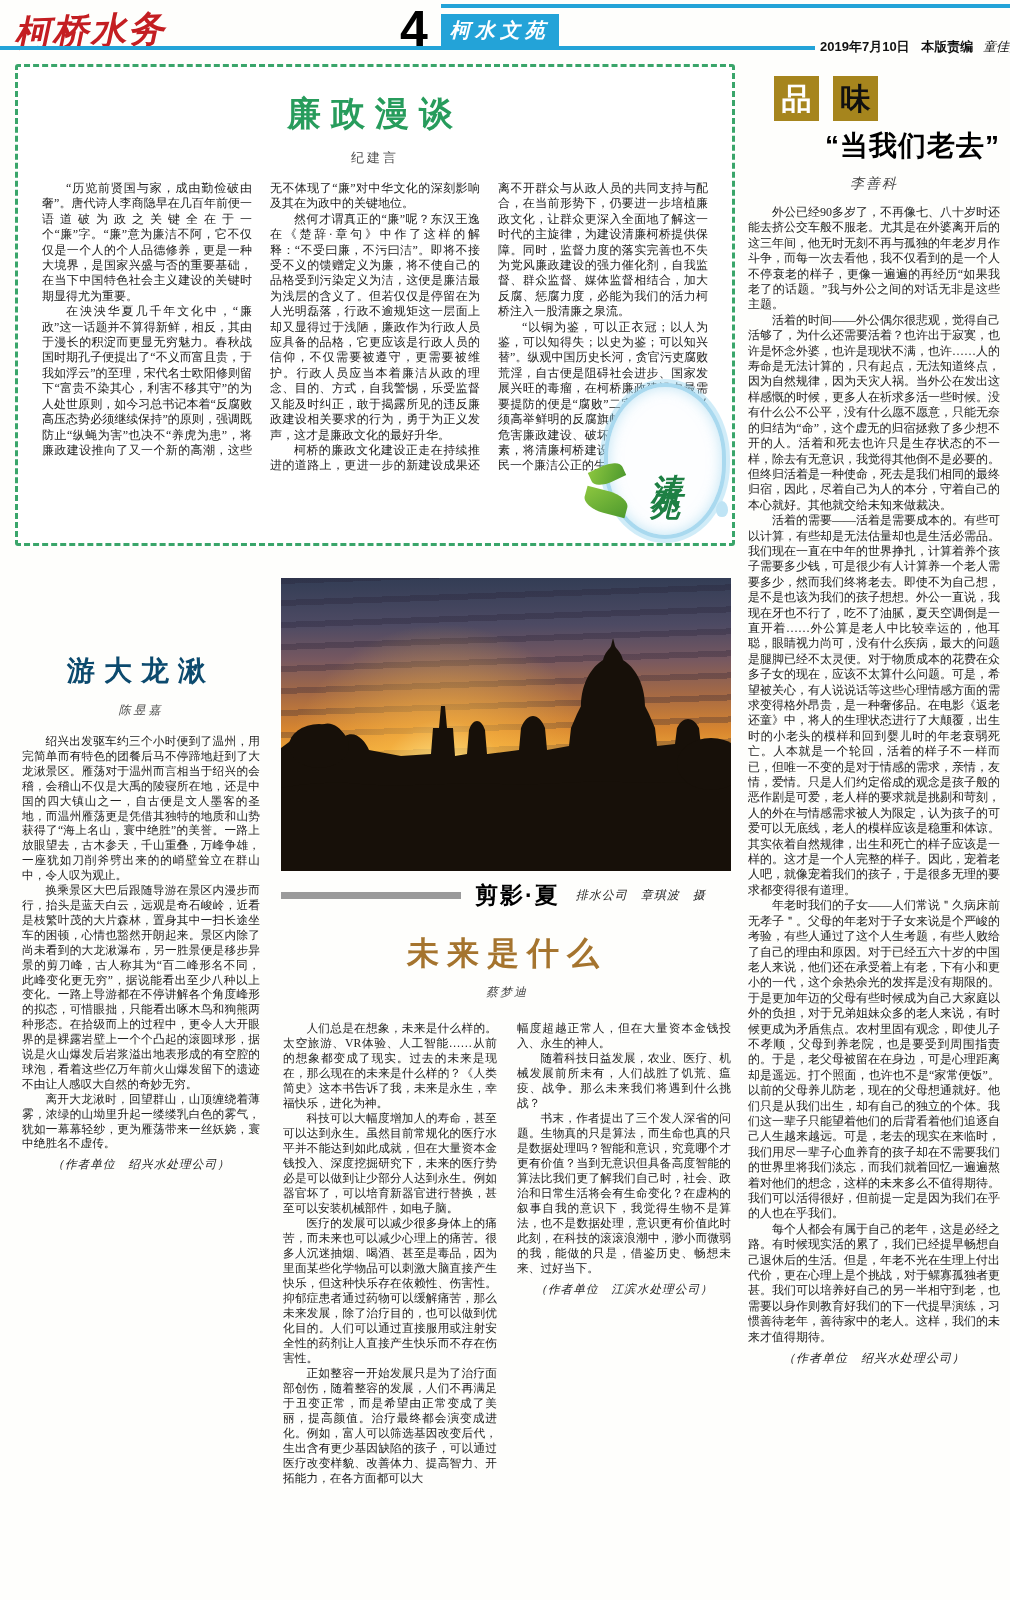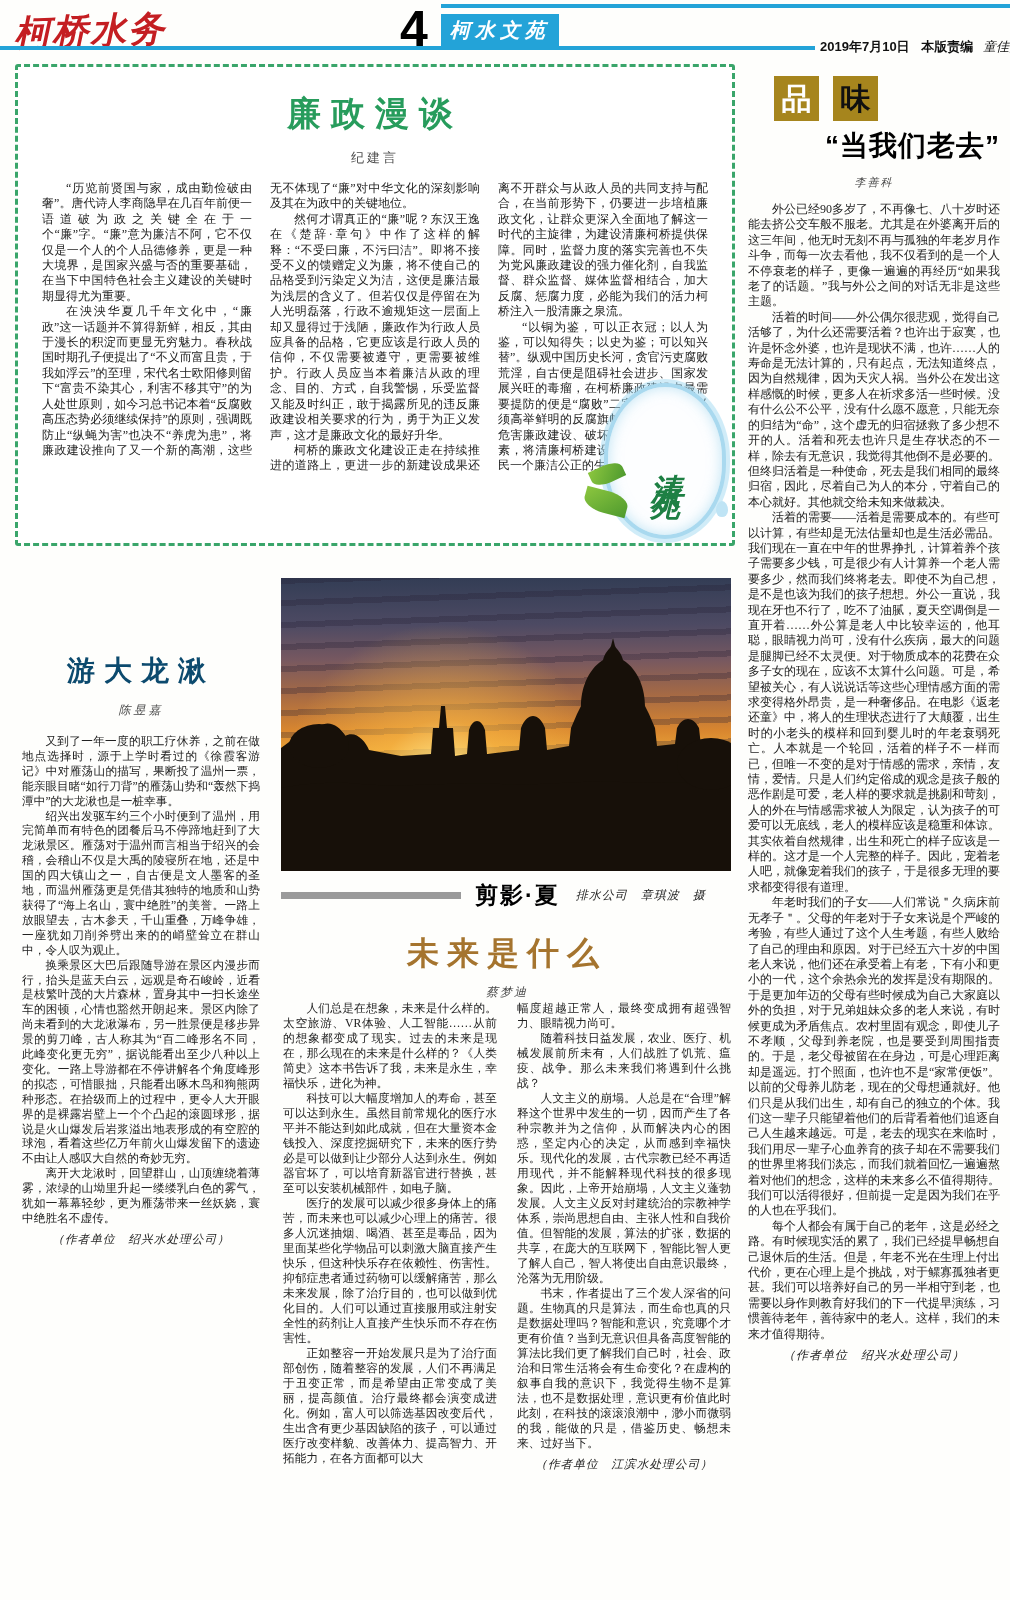--- a/index.html
+++ b/index.html
@@ -76,21 +76,21 @@
   .pw-chip {
     width:45px; height:45px; background:#a6851d; text-align:center; line-height:45px;
     font-size:30px; font-weight:bold; font-family:"Liberation Sans",sans-serif;
   }
   .pw-chip.c1 { color:#fff; }
   .pw-chip.c2 { color:#101010; }
   .pw-title {
     margin-top:6px; text-align:right; font-size:28px; font-weight:900; color:#000;
     font-family:"Liberation Sans",sans-serif; letter-spacing:1px; white-space:nowrap;
   }
-  .pw-author { text-align:center; font-size:11px; color:#444; margin:10px 0 12px; letter-spacing:2px; font-style:italic; }
+  .pw-author { text-align:center; font-size:14px; color:#444; margin:10px 0 12px; letter-spacing:2px; font-style:italic; }
   .pw-body { height:1340px; overflow:hidden; }
   
   .lq-art { position:absolute; left:22px; top:652px; width:238px; height:945px; overflow:hidden; }
   .lq-title {
     text-align:center; color:#0c4a6e; font-size:28px; font-weight:bold;
     letter-spacing:9px; font-family:"Liberation Sans",sans-serif;
   }
   .lq-author { text-align:center; font-size:12px; color:#4a4a4a; margin:12px 0 16px; letter-spacing:3px; font-style:italic;font-family:Liberation Serif, serif; }
   .lq-body { font-size:11.7px; line-height:14.9px; }
   
@@ -105,21 +105,21 @@
   .caption { position:absolute; left:281px; top:880px; width:450px; display:flex; align-items:center; }
   .caption-bar { width:180px; height:7px; background:#9a9a9a; margin-right:14px; }
   .caption-title { font-size:23px; font-weight:900; color:#000; font-family:"Liberation Sans",sans-serif; letter-spacing:2px; }
   .caption-credit { font-size:12px; color:#222; margin-left:16px; font-style:italic; letter-spacing:1px; }
   
   .wl-art { position:absolute; left:283px; top:932px; width:448px; height:665px; overflow:hidden; }
   .wl-title {
     text-align:center; font-size:32px; font-weight:900; color:#a5742e;
     letter-spacing:8px; font-family:"Liberation Sans",sans-serif;
   }
-  .wl-author { text-align:center; font-size:12px; color:#4a4a4a; margin:8px 0 0; letter-spacing:2px; font-style:italic; }
+  .wl-author { text-align:center; font-size:12px; color:#4a4a4a; margin:8px 0 20px; letter-spacing:2px; font-style:italic; }
   .wl-cols { display:flex; gap:20px; }
   .wl-col { flex:1; font-size:11.7px; line-height:15px; height:575px; overflow:hidden; }
   .wl-col.cont p:first-child { text-indent:0; }
 </style>
 </head>
 <body>
 
 <div id="page">
 
   <div class="masthead">柯桥水务</div>
@@ -168,21 +168,20 @@
         </div>
       <p class="author-unit">（作者单位　绍兴水处理公司）</p>
     </div>
   </div>
 
   <div class="lq-art">
     <div class="lq-title">游大龙湫</div>
     <div class="lq-author">陈昱嘉</div>
     <div class="lq-body body-text">
       <div>
-          <p>又到了一年一度的职工疗休养，之前在做地点选择时，源于上学时看过的《徐霞客游记》中对雁荡山的描写，果断投了温州一票，能亲眼目睹“如行刀背”的雁荡山势和“轰然下捣潭中”的大龙湫也是一桩幸事。</p>
           <p>绍兴出发驱车约三个小时便到了温州，用完简单而有特色的团餐后马不停蹄地赶到了大龙湫景区。雁荡对于温州而言相当于绍兴的会稽，会稽山不仅是大禹的陵寝所在地，还是中国的四大镇山之一，自古便是文人墨客的圣地，而温州雁荡更是凭借其独特的地质和山势获得了“海上名山，寰中绝胜”的美誉。一路上放眼望去，古木参天，千山重叠，万峰争雄，一座犹如刀削斧劈出来的的峭壁耸立在群山中，令人叹为观止。</p>
           <p>换乘景区大巴后跟随导游在景区内漫步而行，抬头是蓝天白云，远观是奇石峻岭，近看是枝繁叶茂的大片森林，置身其中一扫长途坐车的困顿，心情也豁然开朗起来。景区内除了尚未看到的大龙湫瀑布，另一胜景便是移步异景的剪刀峰，古人称其为“百二峰形名不同，此峰变化更无穷”，据说能看出至少八种以上变化。一路上导游都在不停讲解各个角度峰形的拟态，可惜眼拙，只能看出啄木鸟和狗熊两种形态。在拾级而上的过程中，更令人大开眼界的是裸露岩壁上一个个凸起的滚圆球形，据说是火山爆发后岩浆溢出地表形成的有空腔的球泡，看着这些亿万年前火山爆发留下的遗迹不由让人感叹大自然的奇妙无穷。</p>
           <p>离开大龙湫时，回望群山，山顶缠绕着薄雾，浓绿的山坳里升起一缕缕乳白色的雾气，犹如一幕幕轻纱，更为雁荡带来一丝妖娆，寰中绝胜名不虚传。</p>
         </div>
       <p class="author-unit">（作者单位　绍兴水处理公司）</p>
     </div>
   </div>
 
   <div class="photo">
     <svg width="450" height="293" viewBox="0 0 450 293">
@@ -209,23 +208,22 @@
     <div class="wl-author">蔡梦迪</div>
     <div class="wl-cols">
       <div class="wl-col body-text">
           <p>人们总是在想象，未来是什么样的。太空旅游、VR体验、人工智能……从前的想象都变成了现实。过去的未来是现在，那么现在的未来是什么样的？《人类简史》这本书告诉了我，未来是永生，幸福快乐，进化为神。</p>
           <p>科技可以大幅度增加人的寿命，甚至可以达到永生。虽然目前常规化的医疗水平并不能达到如此成就，但在大量资本金钱投入、深度挖掘研究下，未来的医疗势必是可以做到让少部分人达到永生。例如器官坏了，可以培育新器官进行替换，甚至可以安装机械部件，如电子脑。</p>
           <p>医疗的发展可以减少很多身体上的痛苦，而未来也可以减少心理上的痛苦。很多人沉迷抽烟、喝酒、甚至是毒品，因为里面某些化学物品可以刺激大脑直接产生快乐，但这种快乐存在依赖性、伤害性。抑郁症患者通过药物可以缓解痛苦，那么未来发展，除了治疗目的，也可以做到优化目的。人们可以通过直接服用或注射安全性的药剂让人直接产生快乐而不存在伤害性。</p>
           <p>正如整容一开始发展只是为了治疗面部创伤，随着整容的发展，人们不再满足于丑变正常，而是希望由正常变成了美丽，提高颜值。治疗最终都会演变成进化。例如，富人可以筛选基因改变后代，生出含有更少基因缺陷的孩子，可以通过医疗改变样貌、改善体力、提高智力、开拓能力，在各方面都可以大</p>
         </div>
       <div class="wl-col cont body-text">
         <div class="cont">
-            <p>幅度超越正常人，最终变成拥有超强智力、眼睛视力尚可。</p>
+            <p>幅度超越正常人，但在大量资本金钱投入、永生的神人。</p>
             <p>随着科技日益发展，农业、医疗、机械发展前所未有，人们战胜了饥荒、瘟疫、战争。那么未来我们将遇到什么挑战？</p>
-            <p>人文主义的崩塌。人总是在“合理”解释这个世界中发生的一切，因而产生了各种宗教并为之信仰，从而解决内心的困惑，坚定内心的决定，从而感到幸福快乐。现代化的发展，古代宗教已经不再适用现代，并不能解释现代科技的很多现象。因此，上帝开始崩塌，人文主义蓬勃发展。人文主义反对封建统治的宗教神学体系，崇尚思想自由、主张人性和自我价值。但智能的发展，算法的扩张，数据的共享，在庞大的互联网下，智能比智人更了解人自己，智人将使出自由意识最终，沦落为无用阶级。</p>
             <p>书末，作者提出了三个发人深省的问题。生物真的只是算法，而生命也真的只是数据处理吗？智能和意识，究竟哪个才更有价值？当到无意识但具备高度智能的算法比我们更了解我们自己时，社会、政治和日常生活将会有生命变化？在虚构的叙事自我的意识下，我觉得生物不是算法，也不是数据处理，意识更有价值此时此刻，在科技的滚滚浪潮中，渺小而微弱的我，能做的只是，借鉴历史、畅想未来、过好当下。</p>
           </div>
         <p class="author-unit">（作者单位　江滨水处理公司）</p>
       </div>
     </div>
   </div>
 
 </div>
 
 </body></html>

